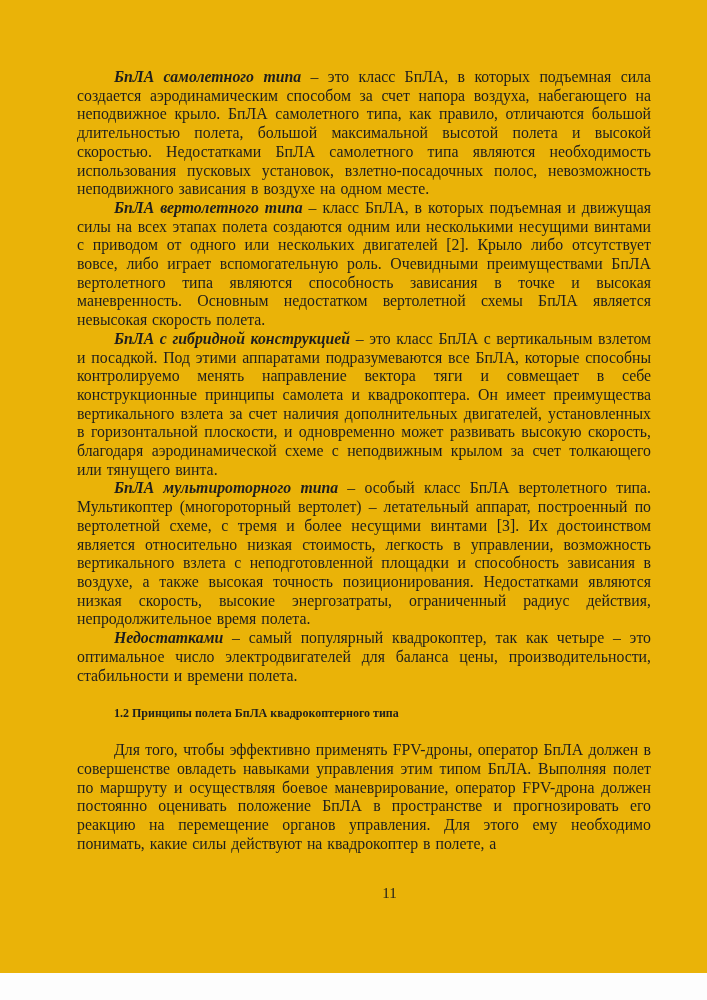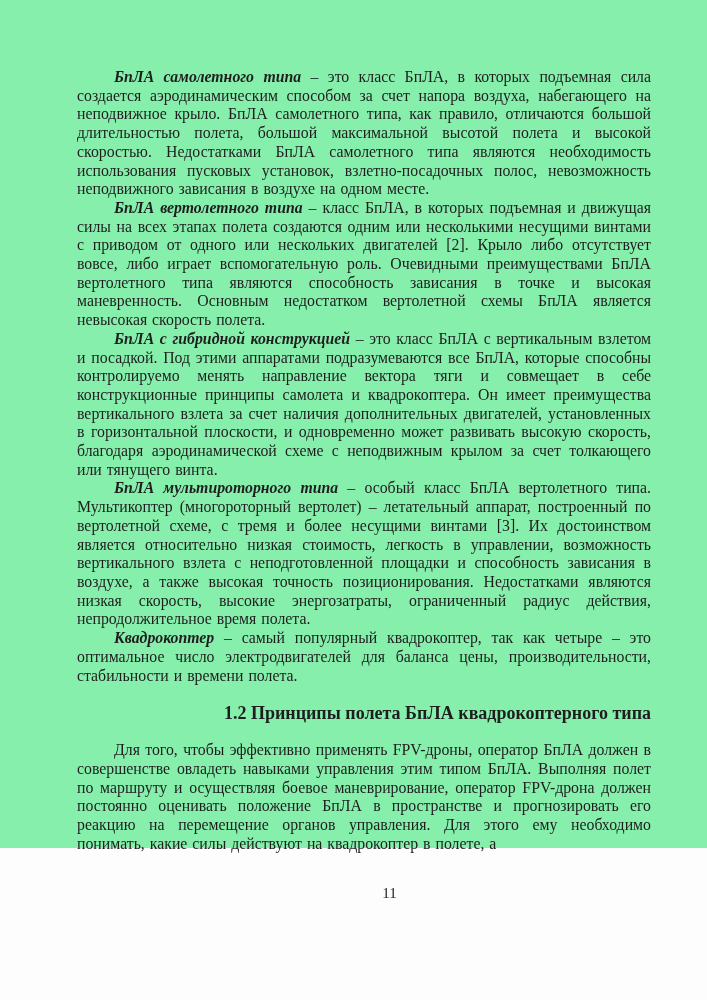--- a/index.html
+++ b/index.html
@@ -10,43 +10,43 @@
     width: 707px;
     height: 1000px;
     background: #fdfdfd;
     color: #1e1e1e;
     font-family: "Liberation Serif", serif;
     overflow: hidden;
   }
   .page {
     position: relative;
     width: 707px;
-    height: 848px;
+    height: 973px;
     box-sizing: border-box;
     padding: 68px 56px 0 77px;
-    background: #86efac;
+    background: #eab308;
   }
   .para {
     margin: 0;
     font-size: 15.8px;
     line-height: 18.7px;
     text-align: justify;
     text-indent: 37px;
     word-spacing: 1px;
   }
   .lead {
     font-weight: bold;
     font-style: italic;
   }
   .heading {
     margin: 19px 0 18px 0;
-    font-size: 18px;
+    font-size: 12px;
     line-height: 19px;
     font-weight: bold;
-    text-align: right;
+    text-align: left;
     text-indent: 37px;
   }
   .page-number {
     position: absolute;
     top: 884px;
     left: 0;
     width: 707px;
     text-align: center;
     font-size: 15px;
     line-height: 18px;
@@ -60,21 +60,21 @@
 
   <p class="para"><span class="lead">БпЛА самолетного типа</span><span> – это класс БпЛА, в которых подъемная сила создается аэродинамическим способом за счет напора воздуха, набегающего на неподвижное крыло. БпЛА самолетного типа, как правило, отличаются большой длительностью полета, большой максимальной высотой полета и высокой скоростью. Недостатками БпЛА самолетного типа являются необходимость использования пусковых установок, взлетно-посадочных полос, невозможность неподвижного зависания в воздухе на одном месте.</span></p>
 
   <p class="para"><span class="lead">БпЛА вертолетного типа</span><span> – класс БпЛА, в которых подъемная и движущая силы на всех этапах полета создаются одним или несколькими несущими винтами с приводом от одного или нескольких двигателей [2]. Крыло либо отсутствует вовсе, либо играет вспомогательную роль. Очевидными преимуществами БпЛА вертолетного типа являются способность зависания в точке и высокая маневренность. Основным недостатком вертолетной схемы БпЛА является невысокая скорость полета.</span></p>
 
   <p class="para"><span class="lead">БпЛА с гибридной конструкцией</span><span> – это класс БпЛА с вертикальным взлетом и посадкой. Под этими аппаратами подразумеваются все БпЛА, которые способны контролируемо менять направление вектора тяги и совмещает в себе конструкционные принципы самолета и квадрокоптера. Он имеет преимущества вертикального взлета за счет наличия дополнительных двигателей, установленных в горизонтальной плоскости, и одновременно может развивать высокую скорость, благодаря аэродинамической схеме с неподвижным крылом за счет толкающего или тянущего винта.</span></p>
 
   <p class="para"><span class="lead">БпЛА мультироторного типа</span><span> – особый класс БпЛА вертолетного типа. Мультикоптер (многороторный вертолет) – летательный аппарат, построенный по вертолетной схеме, с тремя и более несущими винтами [3]. Их достоинством является относительно низкая стоимость, легкость в управлении, возможность вертикального взлета с неподготовленной площадки и способность зависания в воздухе, а также высокая точность позиционирования. Недостатками являются низкая скорость, высокие энергозатраты, ограниченный радиус действия, непродолжительное время полета.</span></p>
 
 
-  <p class="para"><span class="lead">Квадрокоптер</span><span> – самый популярный квадрокоптер, так как четыре – это оптимальное число электродвигателей для баланса цены, производительности, стабильности и времени полета.</span></p>
+  <p class="para"><span class="lead">Недостатками</span><span> – самый популярный квадрокоптер, так как четыре – это оптимальное число электродвигателей для баланса цены, производительности, стабильности и времени полета.</span></p>
 
   <h2 class="heading">1.2 Принципы полета БпЛА квадрокоптерного типа</h2>
 
   <p class="para"><span class="lead"></span><span>Для того, чтобы эффективно применять FPV-дроны, оператор БпЛА должен в совершенстве овладеть навыками управления этим типом БпЛА. Выполняя полет по маршруту и осуществляя боевое маневрирование, оператор FPV-дрона должен постоянно оценивать положение БпЛА в пространстве и прогнозировать его реакцию на перемещение органов управления. Для этого ему необходимо понимать, какие силы действуют на квадрокоптер в полете, а</span></p>
 
   <div class="page-number">11</div>
 
 </div>
 
 </body></html>

